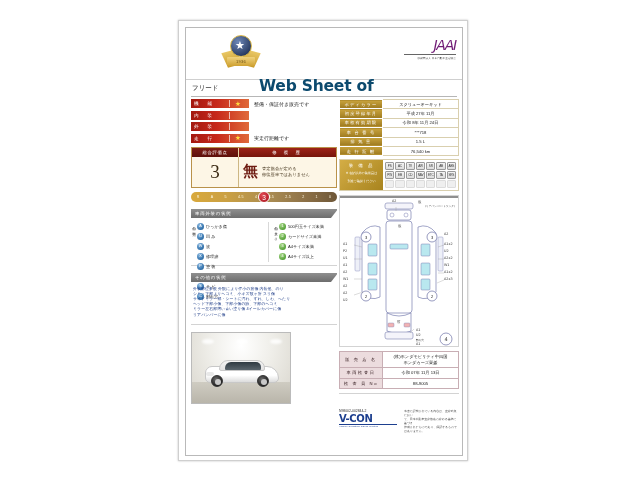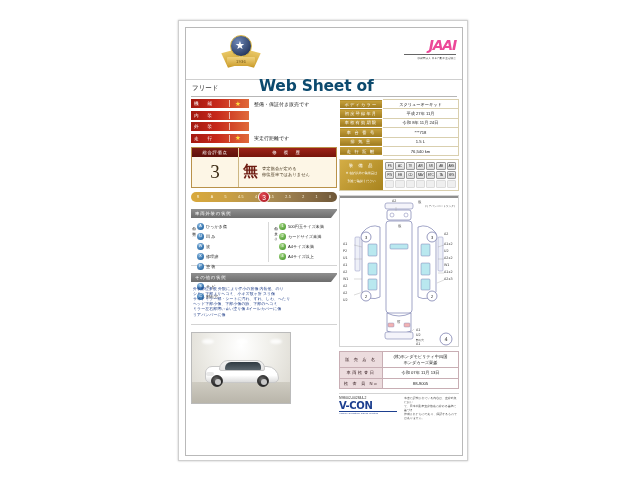--- a/index.html
+++ b/index.html
@@ -73,21 +73,21 @@
     line-height: 17px;
     letter-spacing: -0.2px;
     font-family: "DejaVu Sans", sans-serif;
     margin-top: 42px;
   }
   .hdr-title .l2 { padding-left: 18px; }
   .jaai {
     position: absolute; right: 6px; top: 9px; text-align: right;
   }
   .jaai .mark {
-    color: #ec4899; font-weight: bold; font-size: 14px;
+    color: #701a75; font-weight: normal; font-size: 14px;
     letter-spacing: -1.2px; font-style: italic;
     font-family: "DejaVu Sans", sans-serif;
   }
   .jaai .sub {
     font-size: 2.6px; color: #444; letter-spacing: .1px; margin-top: 1px;
     white-space: nowrap;
   }
   .jaai .rule { height:1px; background:#666; width:52px; margin: 1px 0 0 auto; }
   .model-name {
     position: absolute; left: 6px; top: 56px;
@@ -334,21 +334,21 @@
     border: .6px solid #c8aeb4; font-size: 4.2px; padding: 2px;
     text-align: center; line-height: 5.4px;
   }
   .dealer td.k {
     width: 43px; background: #ecdcde; color: #3a2226; letter-spacing: 1.6px;
   }
   .dealer td.v { background:#fff; color:#222; }
 
   .vcon {
     margin-top: 4px; display: flex; align-items: flex-start;
-    border-top: 1px solid #d3d3d3; padding-top: 2px;
+    border-top: 1px solid #d3d3d3; padding-top: 15px;
   }
   .vcon .left { width: 62px; }
   .vcon .id { font-size: 3.4px; color: #333; }
   .vcon .logo {
     font-size: 10px; font-weight: bold; color: #1d3f8f;
     letter-spacing: -.4px; line-height: 11px;
     font-family: "DejaVu Sans", sans-serif;
   }
   .vcon .bar { height: 1.4px; background: #1d3f8f; width: 58px; }
   .vcon .cap { font-size: 2.5px; color: #1d3f8f; letter-spacing: .1px; }

